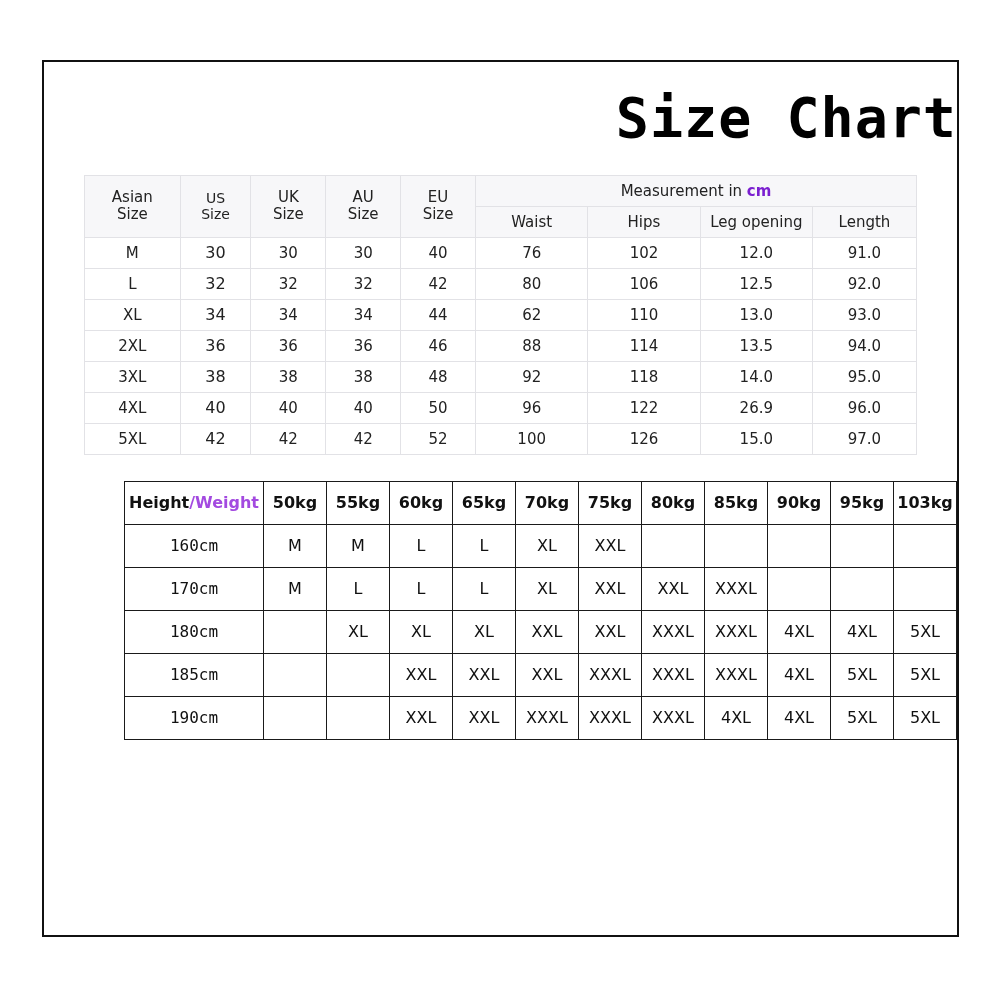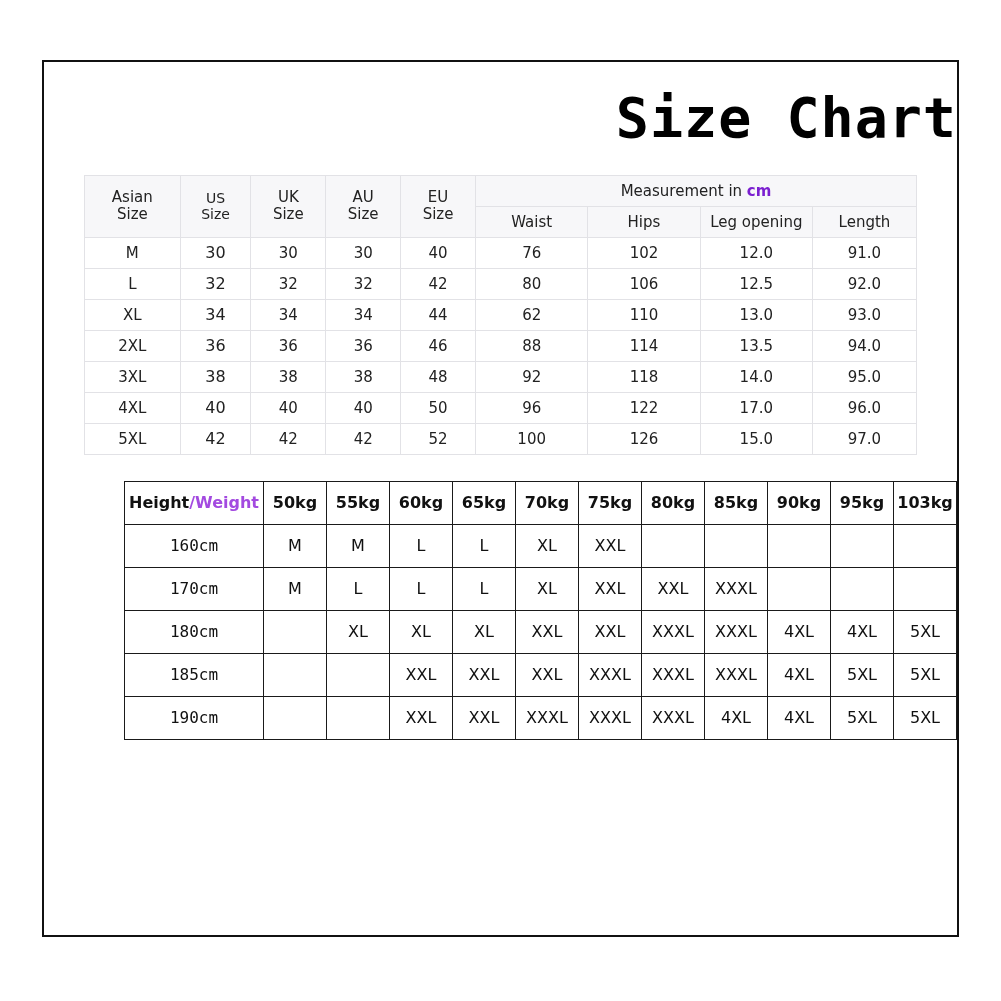--- a/index.html
+++ b/index.html
@@ -259,21 +259,21 @@
               <td>95.0</td>
             </tr>
             <tr>
               <td class="rowlabel">4XL</td>
               <td class="us-val">40</td>
               <td>40</td>
               <td>40</td>
               <td>50</td>
               <td>96</td>
               <td>122</td>
-              <td>17.0</td>
+              <td>26.9</td>
               <td>96.0</td>
             </tr>
             <tr>
               <td class="rowlabel">5XL</td>
               <td class="us-val">42</td>
               <td>42</td>
               <td>42</td>
               <td>52</td>
               <td>100</td>
               <td>126</td>

